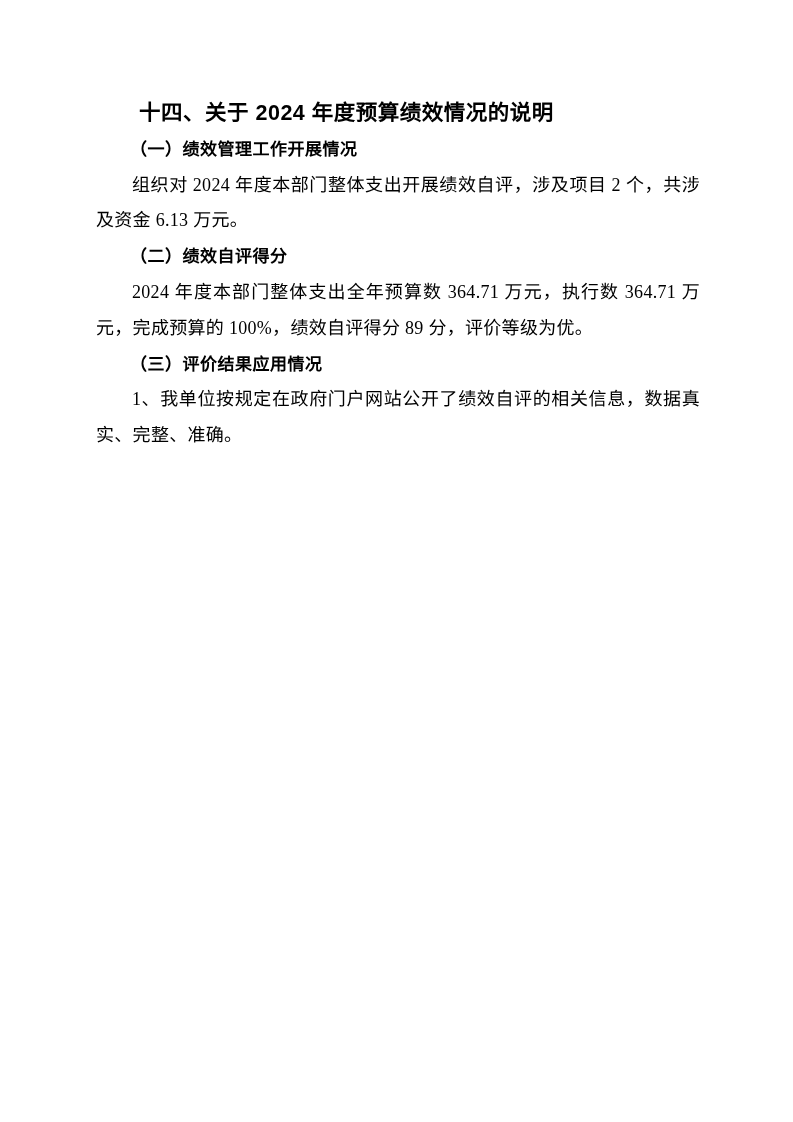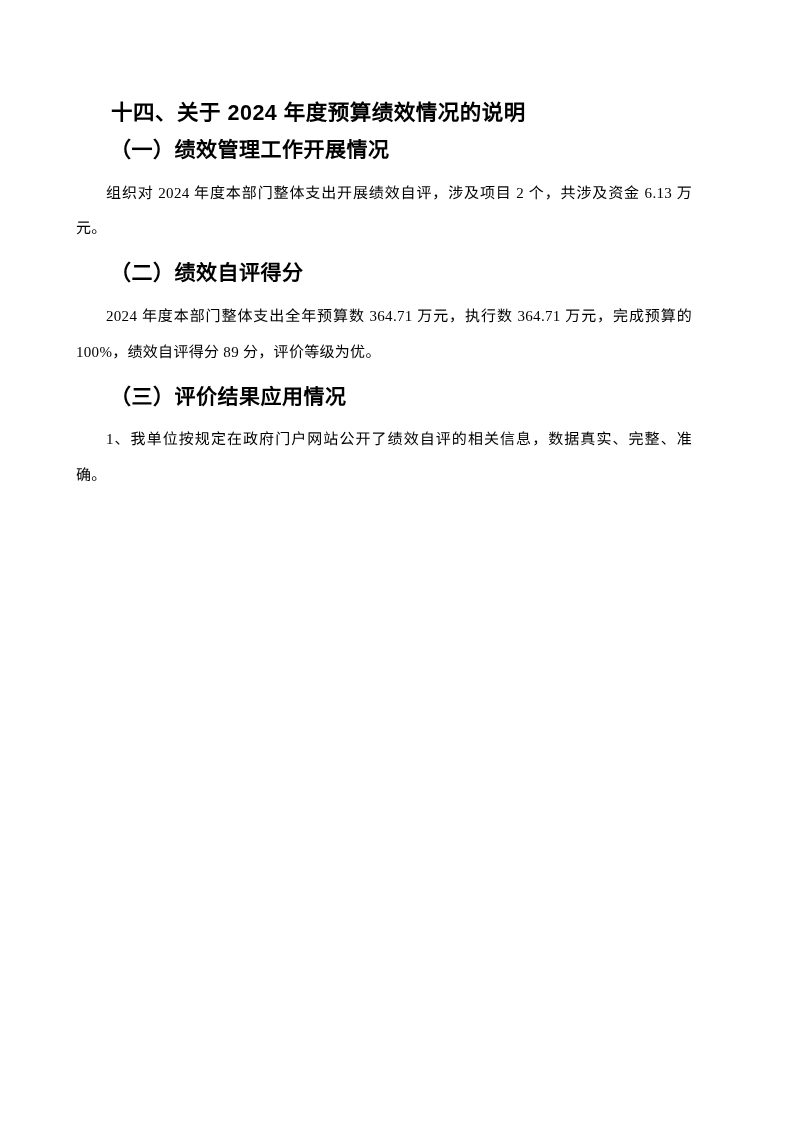--- a/index.html
+++ b/index.html
@@ -7,48 +7,48 @@
     padding: 0;
     background: #ffffff;
   }
   .page {
     position: relative;
     width: 793px;
     height: 1122px;
     background: #ffffff;
     color: #000000;
     box-sizing: border-box;
-    padding: 96px 93px 0 68px;
+    padding: 96px 93px 0 96px;
     overflow: hidden;
   }
   .doc-title {
     font-family: "Liberation Sans", "DejaVu Sans", sans-serif;
     font-weight: bold;
     font-size: 21.5px;
     line-height: 35.8px;
     text-indent: 2em;
     margin: 0;
     letter-spacing: 0.5px;
   }
   .section-heading {
     font-family: "Liberation Sans", "DejaVu Sans", sans-serif;
     font-weight: bold;
-    font-size: 21px;
+    font-size: 17px;
     line-height: 35.8px;
     text-indent: 2em;
     margin: 0;
     letter-spacing: 0.5px;
   }
   .body-para {
     font-family: "Liberation Serif", "DejaVu Serif", serif;
     font-weight: normal;
-    font-size: 15px;
+    font-size: 18px;
     line-height: 35.8px;
     text-indent: 2em;
-    margin: 8px;
+    margin: 0;
     text-align: justify;
     text-justify: inter-ideograph;
     letter-spacing: 0.3px;
   }
 </style>
 </head>
 <body>
 
 <div class="page">
 

